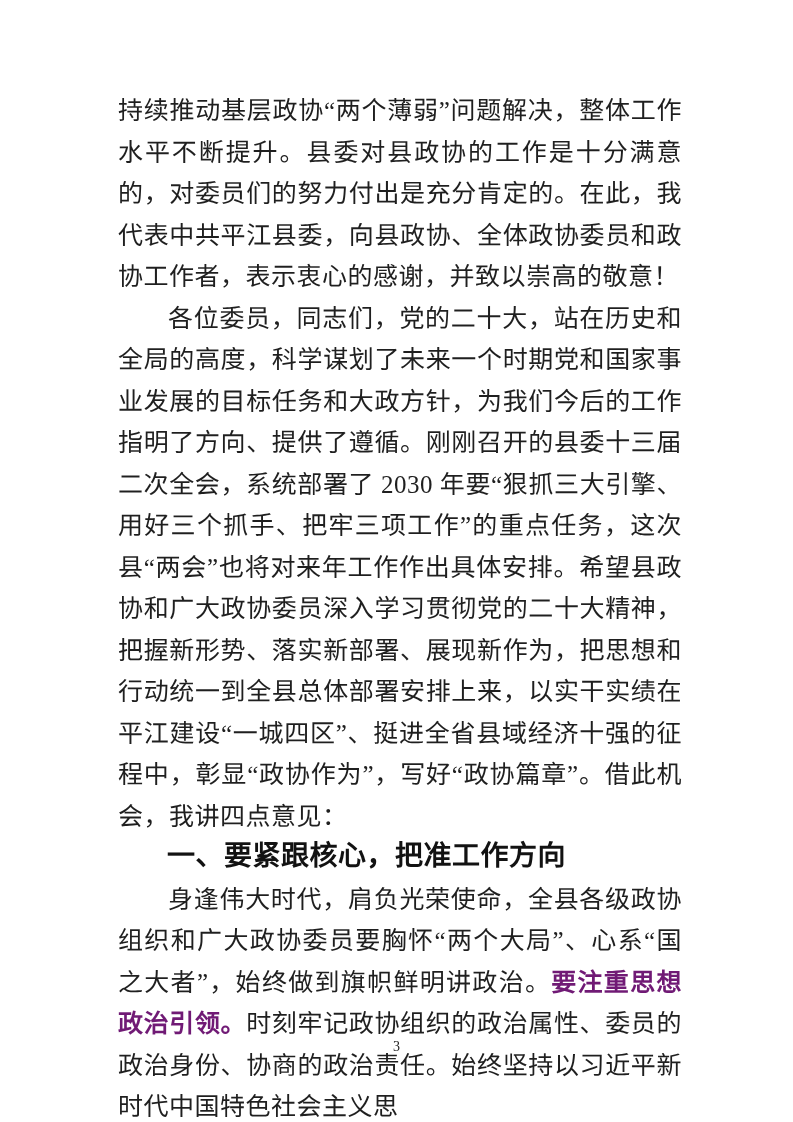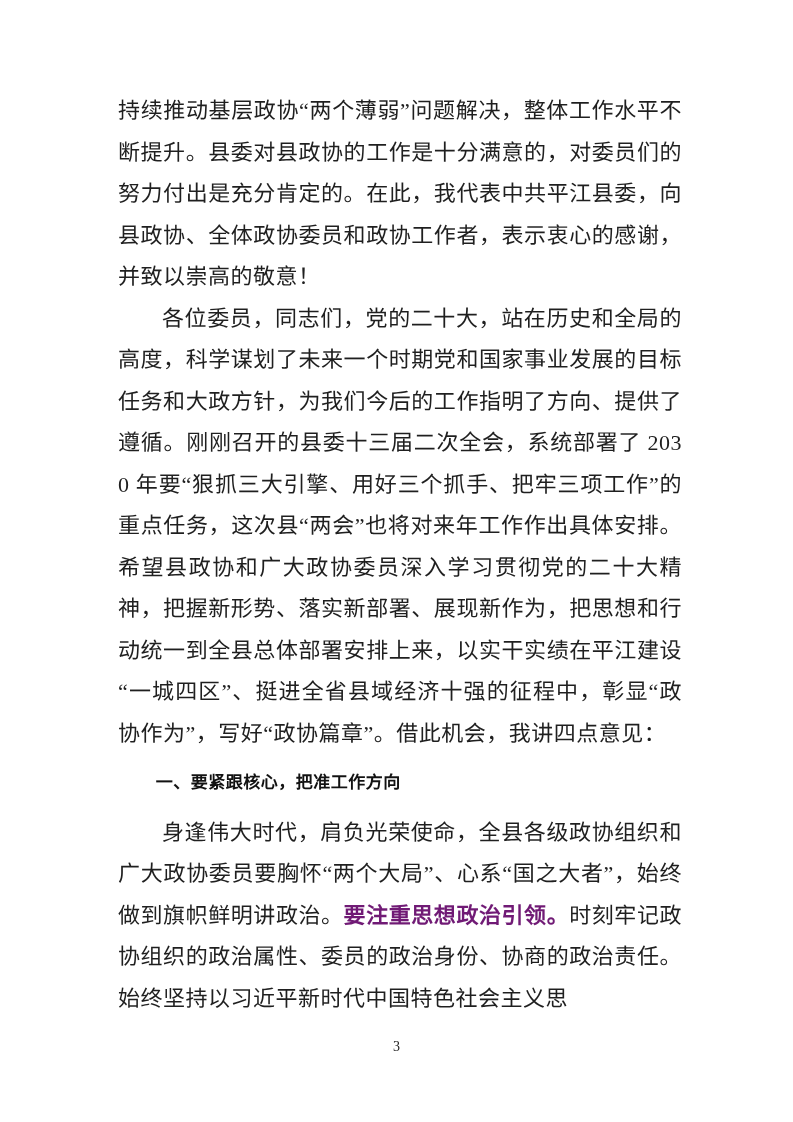--- a/index.html
+++ b/index.html
@@ -20,37 +20,37 @@
     font-family: "Liberation Serif", "DejaVu Serif", serif;
   }
   .content {
     position: absolute;
     left: 118px;
     top: 90px;
     width: 564px;
   }
   .para {
     margin: 0;
-    font-size: 22px;
+    font-size: 25px;
     line-height: 41.5px;
     color: #1f1f1f;
     text-align: justify;
     text-justify: inter-ideograph;
     letter-spacing: 0.5px;
     word-break: break-all;
   }
   .para.indent {
     text-indent: 2em;
   }
   .heading {
-    margin: 8px;
-    font-size: 17px;
+    margin: 0;
+    font-size: 28px;
     line-height: 41.5px;
     font-weight: 700;
-    font-family: Liberation Serif, serif;
+    font-family: Liberation Mono, monospace;
     color: #121212;
     text-indent: 1.75em;
     letter-spacing: 0.5px;
   }
   .bold-run {
     font-weight: 700;
     color: #701a75;
   }
   .page-num {
     position: absolute;

